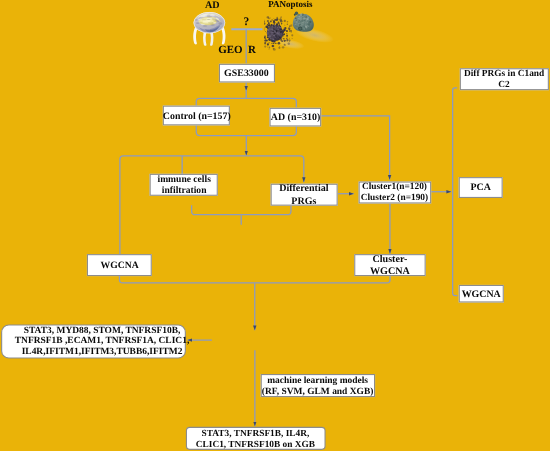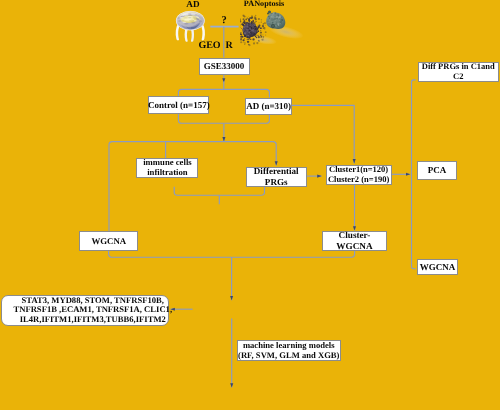--- a/index.html
+++ b/index.html
@@ -721,14 +721,18 @@
     <span>TNFRSF1B ,ECAM1, TNFRSF1A, CLIC1,</span>
     <span>IL4R,IFITM1,IFITM3,TUBB6,IFITM2</span>
   </div>
 
 
   <div class="box" style="left:236.5px;top:340.3px;width:104.5px;height:20.4px;font-size:8.6px;flex-direction:column">
     <span>machine learning models</span>
     <span>(RF, SVM, GLM and XGB)</span>
   </div>
 
+  <div class="box rbox3" style="left:168.8px;top:388.3px;width:126.8px;height:20.5px;font-size:8.5px;flex-direction:column">
+    <span>STAT3, TNFRSF1B, IL4R,</span>
+    <span>CLIC1, TNFRSF10B on XGB</span>
+  </div>
 
 </div>
 
 </body></html>

